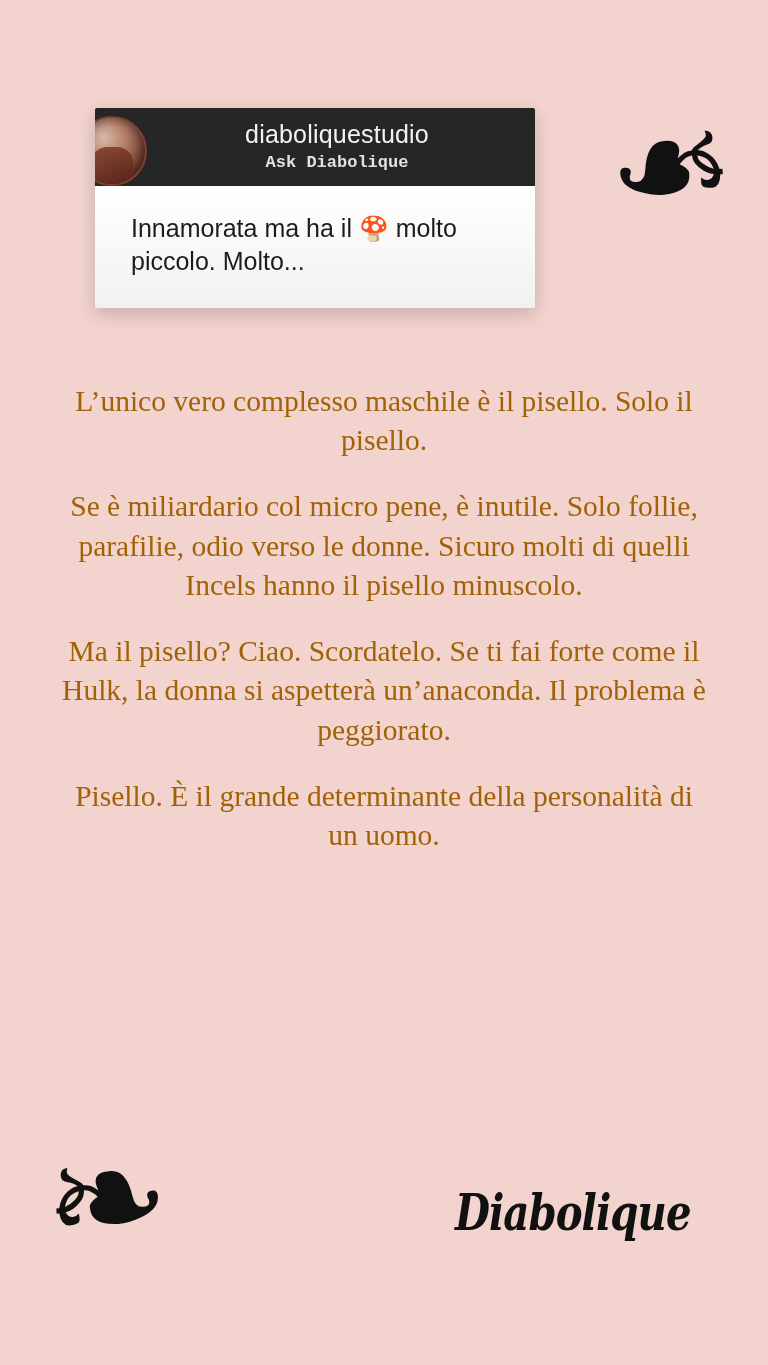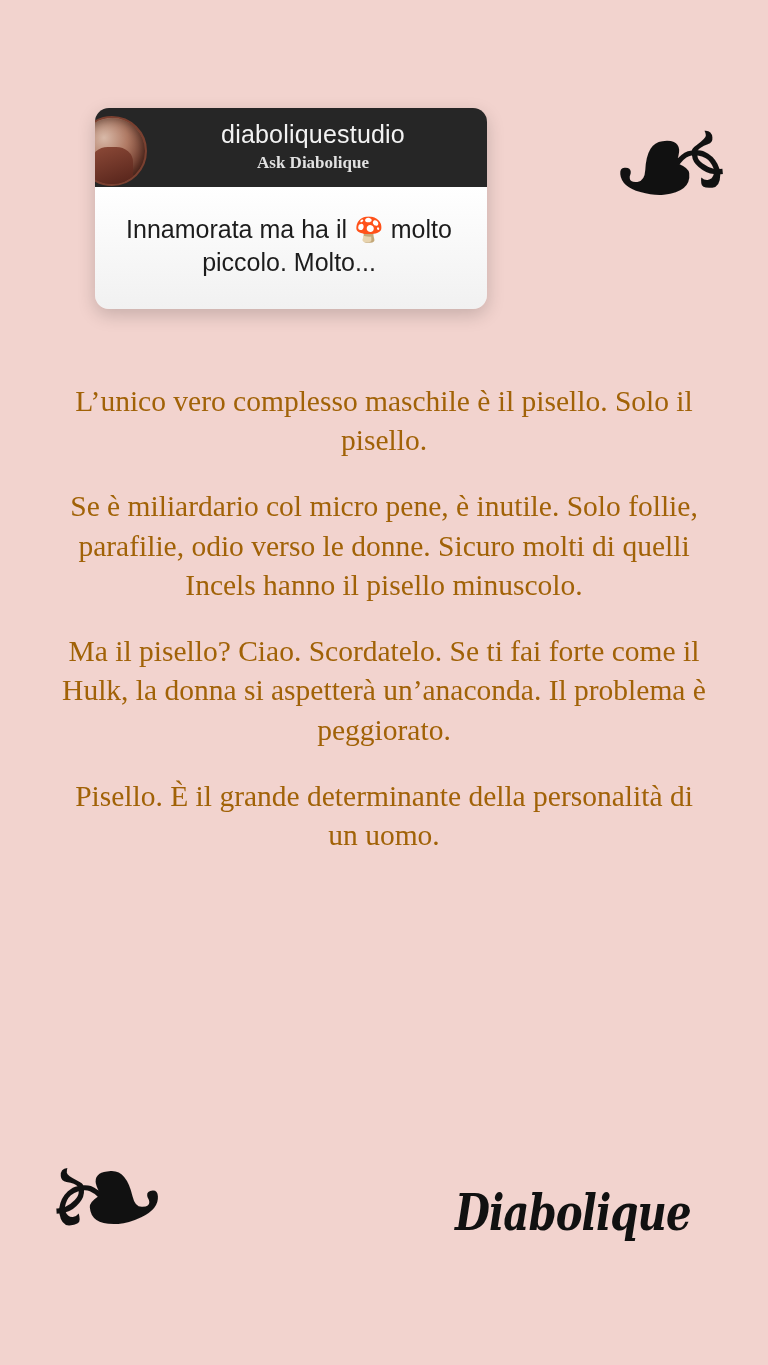--- a/index.html
+++ b/index.html
@@ -34,22 +34,22 @@
     left: 44px;
     font-size: 150px;
     transform: rotate(-4deg);
   }
 
   
   .sticker {
     position: absolute;
     left: 95px;
     top: 108px;
-    width: 392px;
-    border-radius: 14px;
+    width: 440px;
+    border-radius: 2px;
     overflow: hidden;
     box-shadow: 0 6px 18px rgba(0,0,0,0.18);
   }
   .sticker-header {
     background: #262626;
     display: flex;
     align-items: center;
     padding: 12px 14px 14px 58px;
     min-height: 72px;
     box-sizing: border-box;
@@ -86,29 +86,28 @@
   }
   .sticker-username {
     color: #f2f2f2;
     font-family: "Liberation Sans", sans-serif;
     font-size: 25px;
     letter-spacing: 0.2px;
     line-height: 1.15;
   }
   .sticker-prompt {
     color: #e2e2e2;
-    font-family: Liberation Serif, serif;
+    font-family: Liberation Mono, monospace;
     font-size: 17px;
     font-weight: bold;
     margin-top: 4px;
   }
   .sticker-body {
     background: linear-gradient(180deg, #ffffff 0%, #f1f1f1 100%);
-    padding: 26px 24px 30px 20px;
-    text-align: center;
+    padding: 26px 24px 30px 36px;
   }
   .sticker-question {
     font-family: "Liberation Sans", sans-serif;
     font-size: 25px;
     color: #1c1c1c;
     line-height: 1.32;
   }
   .mushroom {
     font-family: "DejaVu Sans", sans-serif;
     font-size: 24px;

